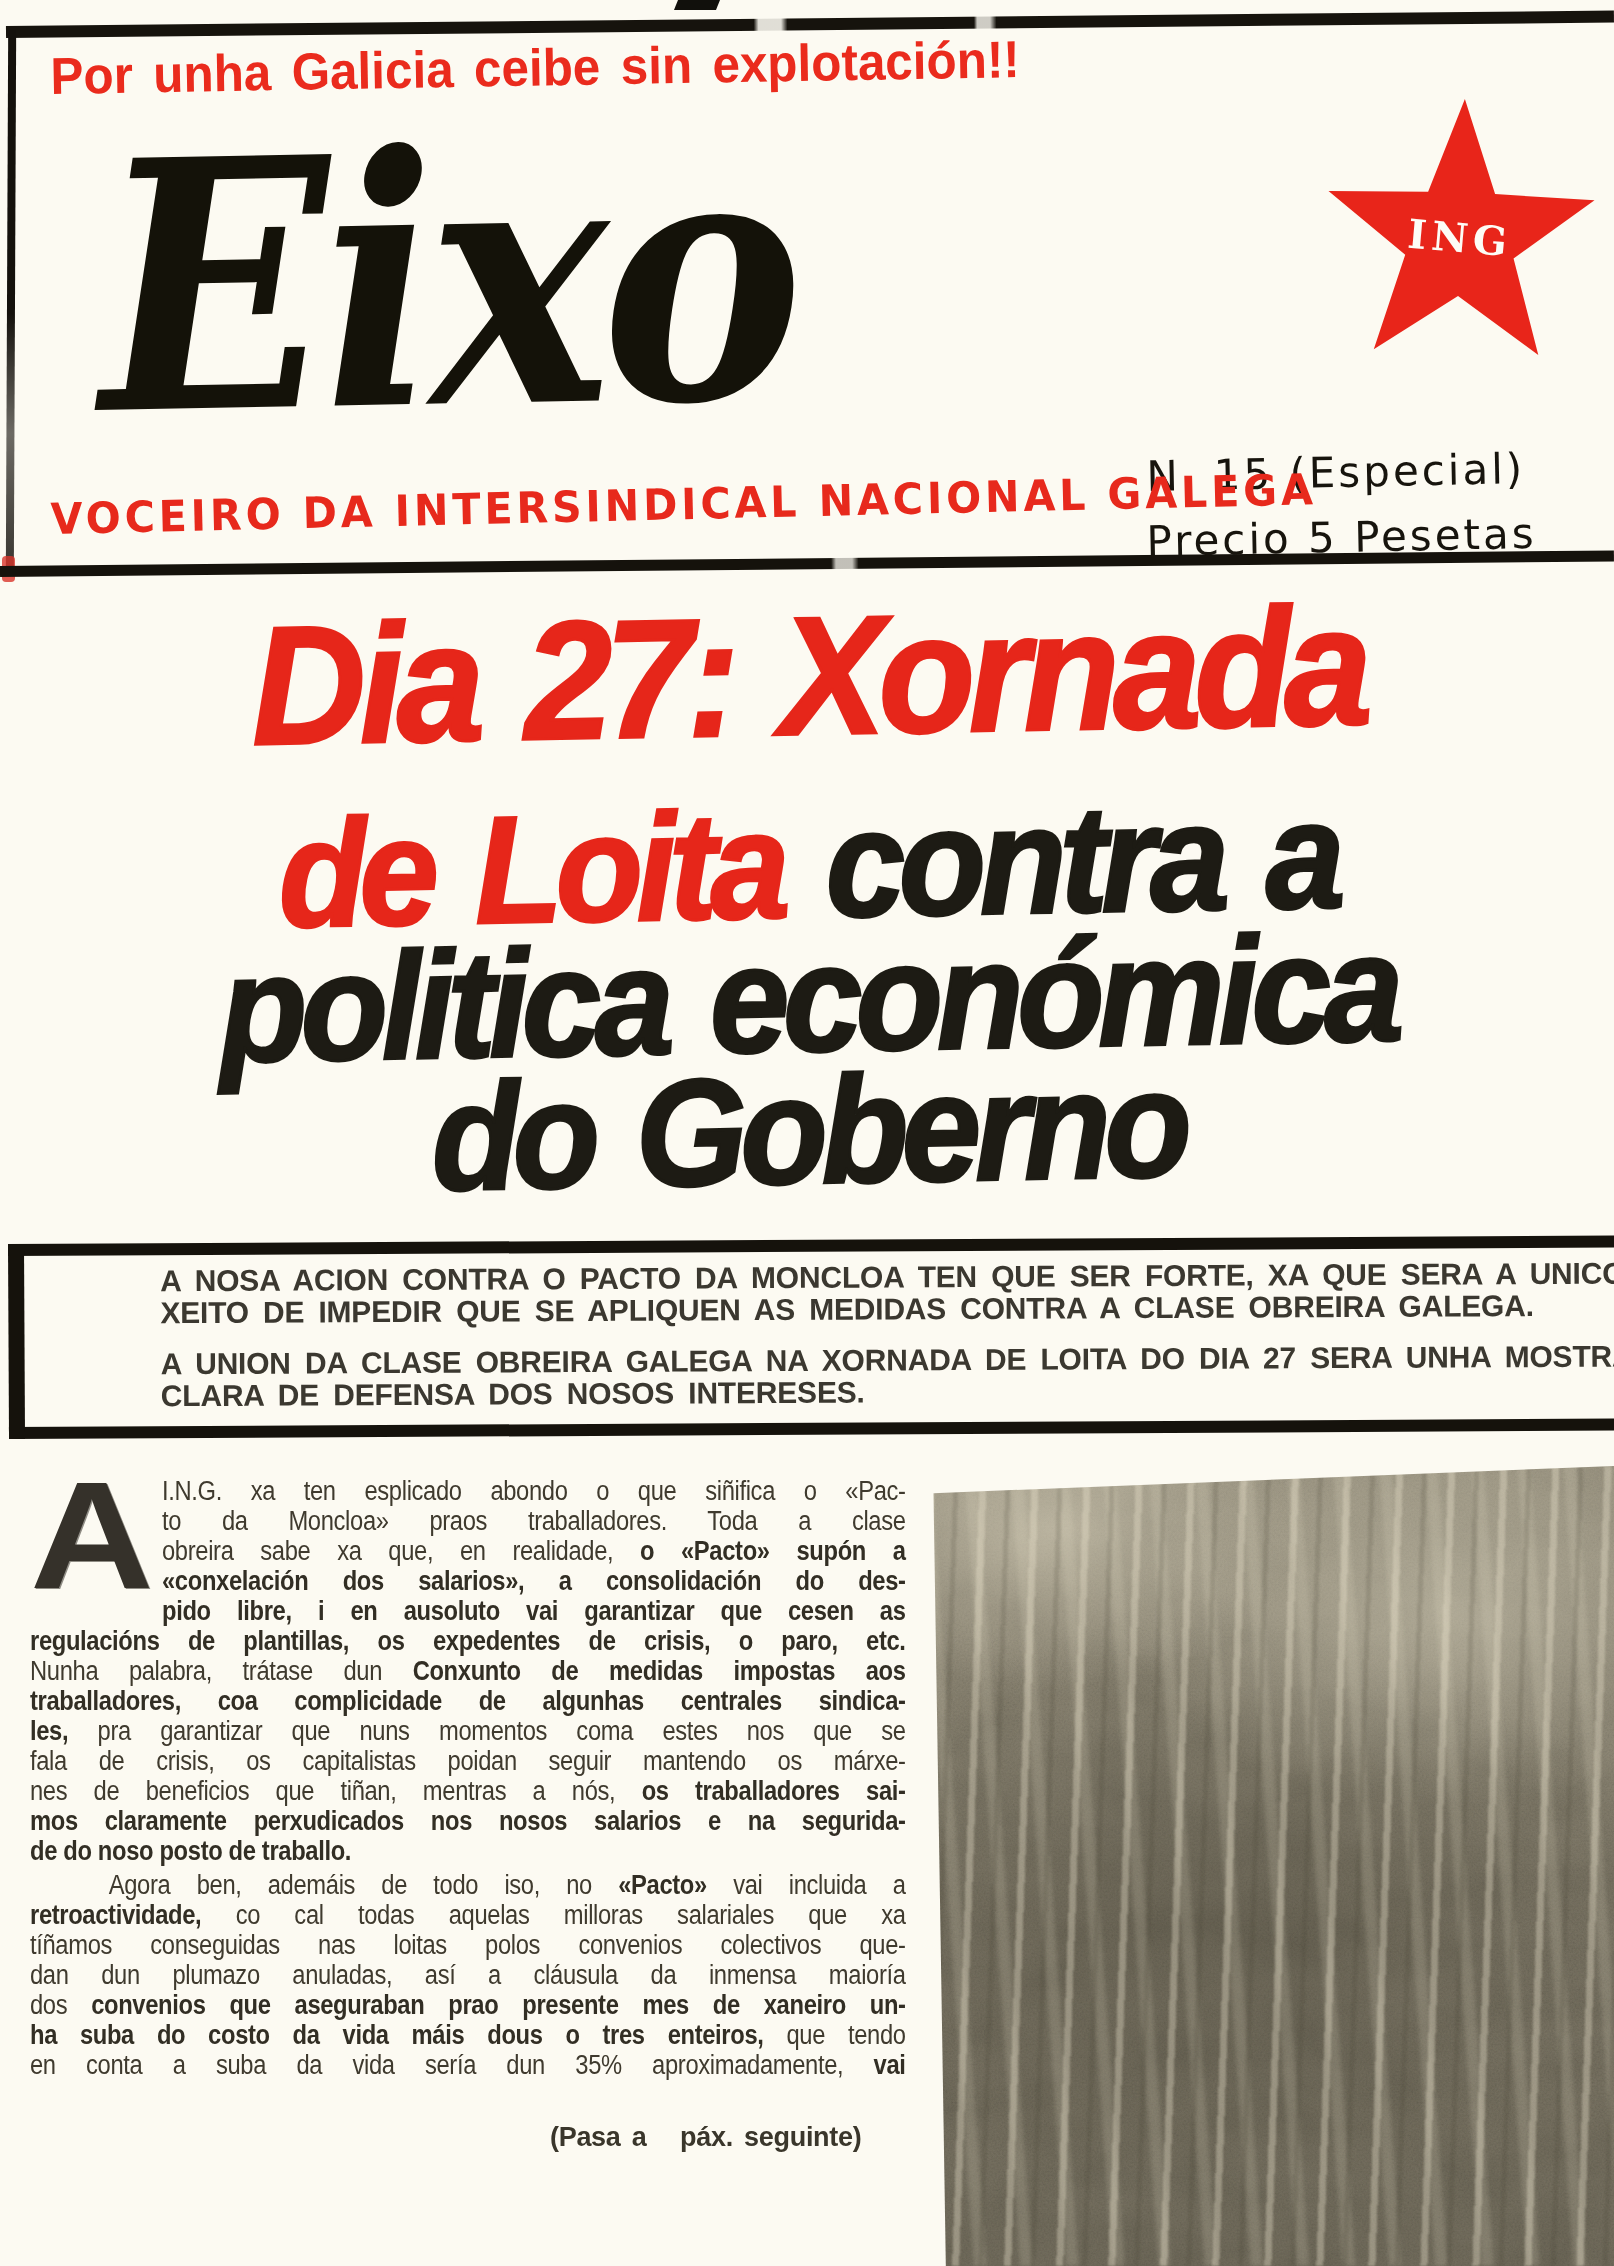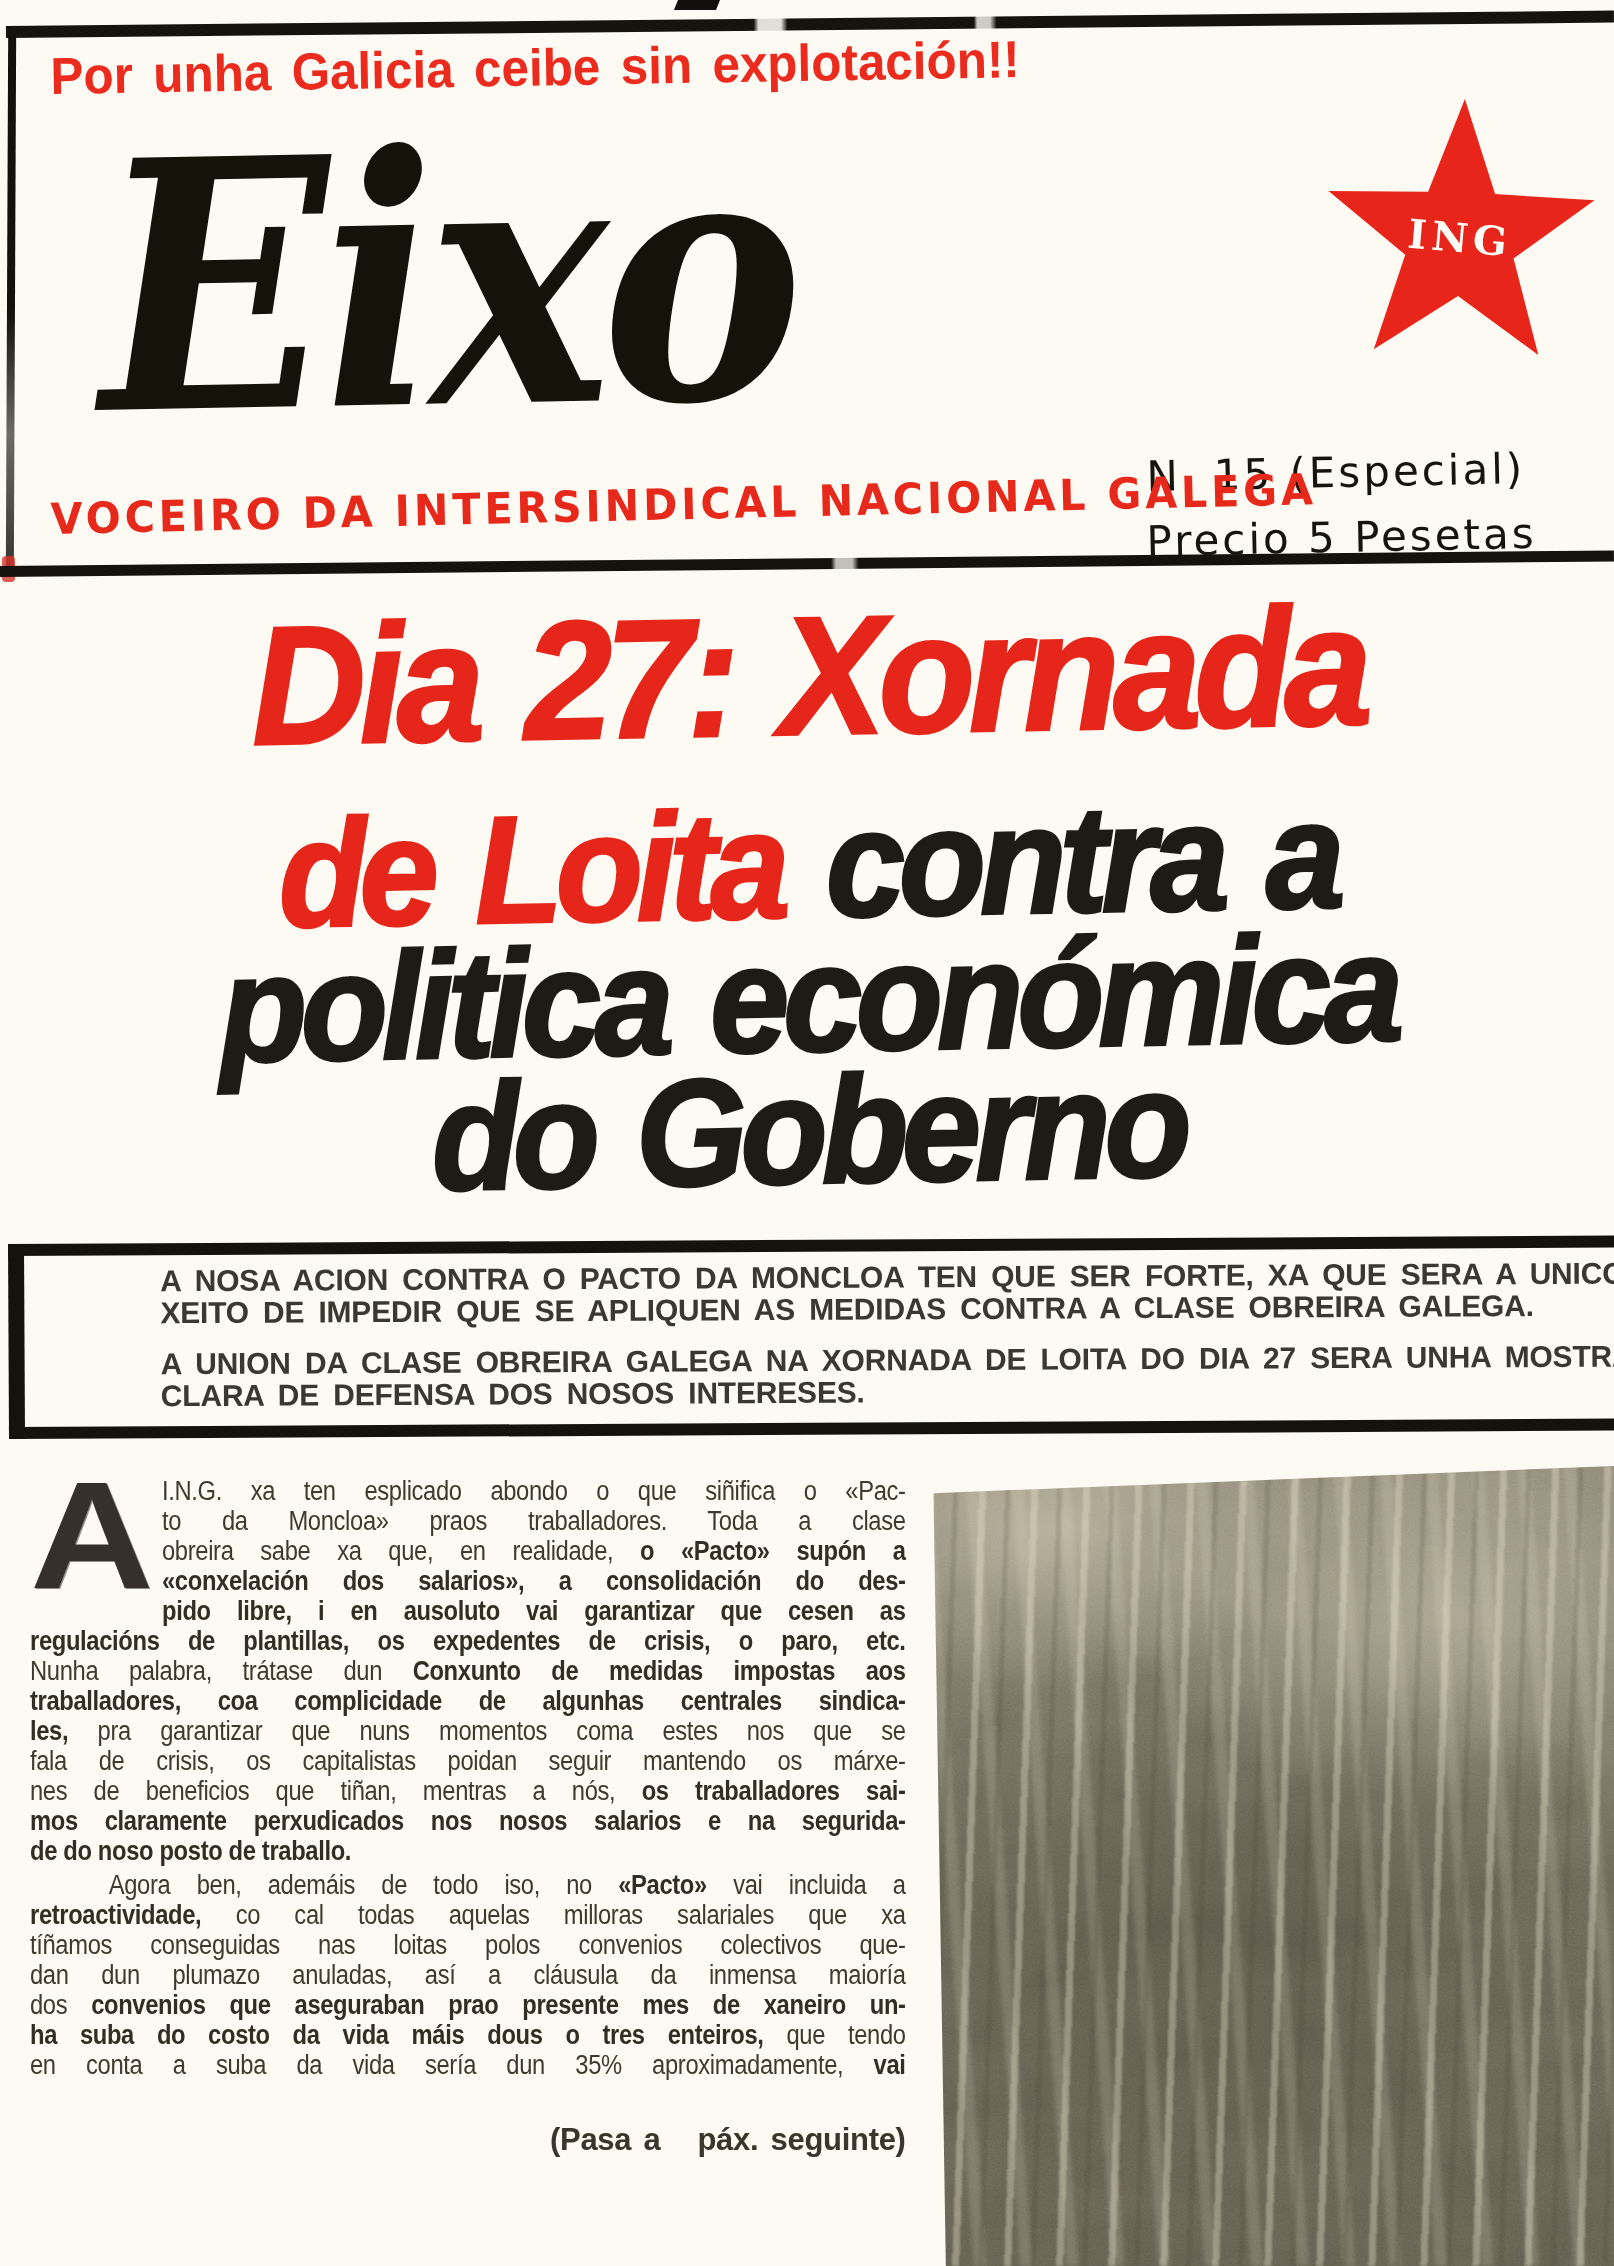--- a/index.html
+++ b/index.html
@@ -83,21 +83,21 @@
   .dropcap{
     font-size:152px;line-height:118px;font-weight:bold;color:#35312a;
     transform:scaleX(1.28);transform-origin:left top;
     text-shadow:1px 1px 0 rgba(53,49,42,.55);
   }
   .a-line{text-align:justify;text-align-last:justify;}
   .a-line.nj{text-align-last:left;}
   .a-line.pind{margin-top:4px;}
   .a-line b{color:#322e24;}
   .continuation{
-    left:550px;top:2122px;font-size:31px;font-weight:bold;color:#3a362b;letter-spacing:-0.3px;word-spacing:4px;
+    left:550px;top:2122px;font-size:27px;font-weight:bold;color:#3a362b;letter-spacing:-0.3px;word-spacing:4px;
   }
 
   
   .photo{
     left:928px;top:1466px;width:686px;height:800px;background:#948d7b;
     clip-path:polygon(0.8% 3.4%,100% 0,100% 100%,2.6% 100%);
   }
   .photo .layer{position:absolute;inset:0;}
   .ph-grain{mix-blend-mode:multiply;}
   .ph-tone{

